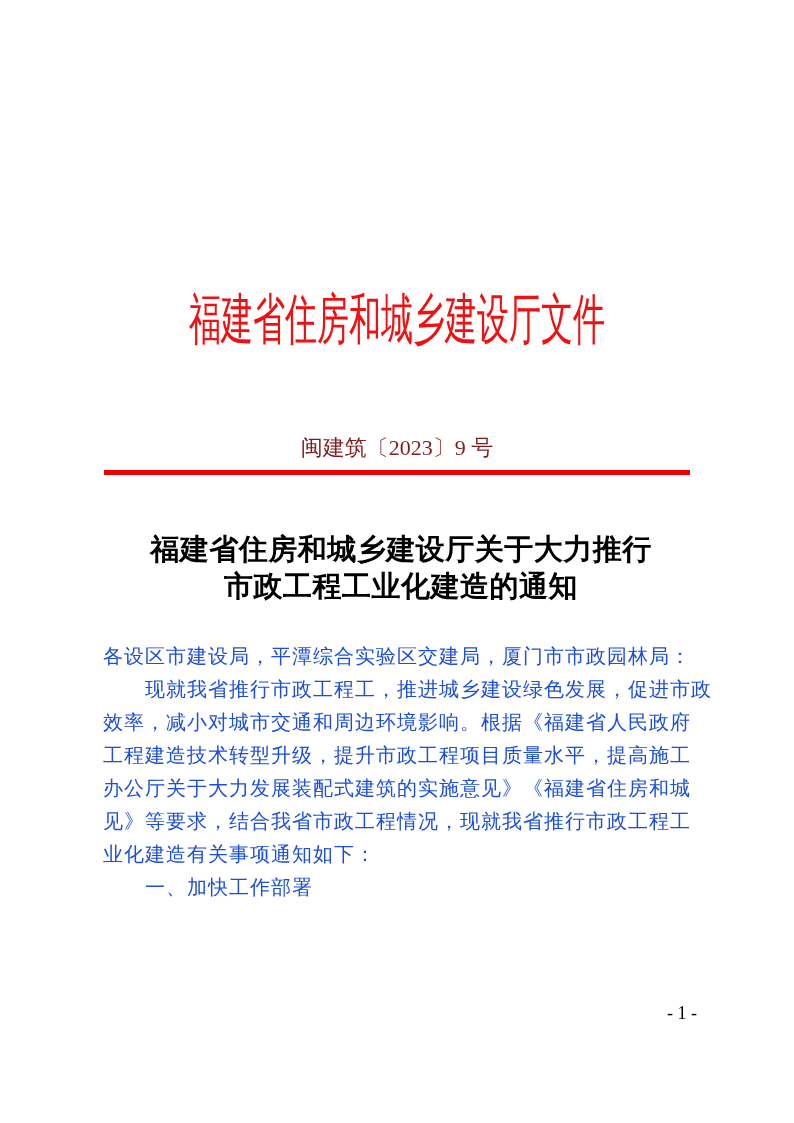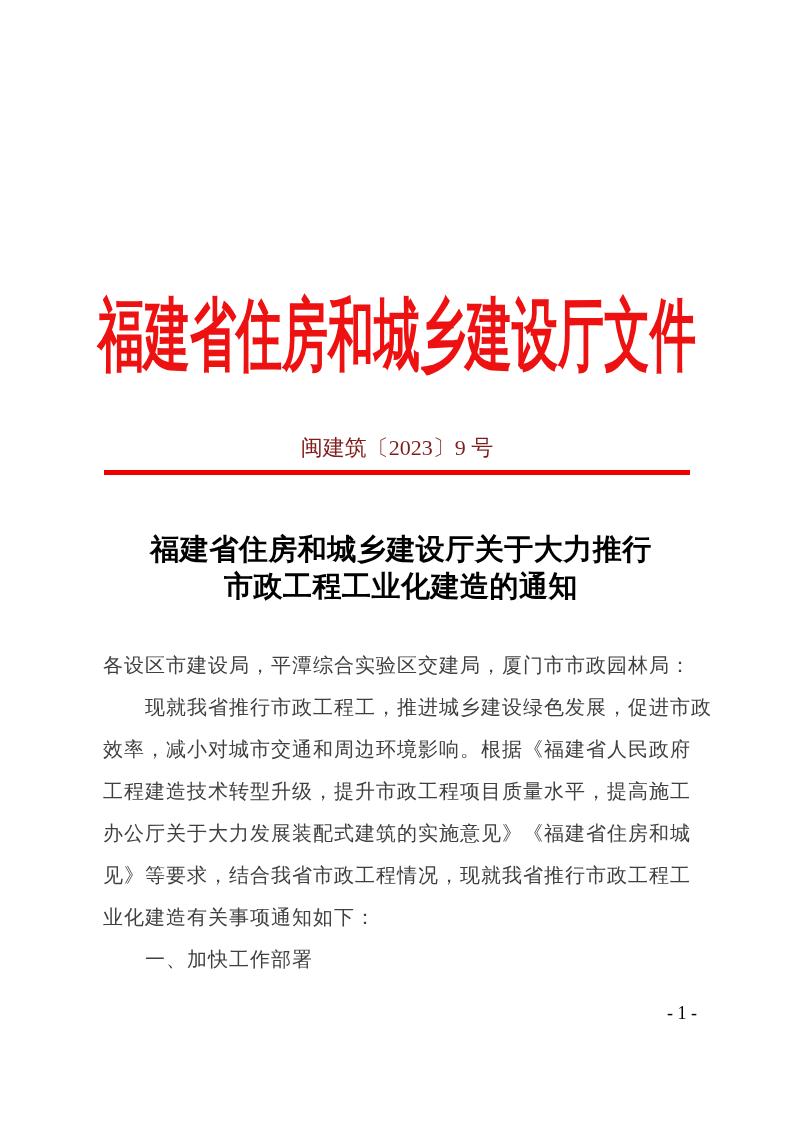--- a/index.html
+++ b/index.html
@@ -17,22 +17,22 @@
     color: #000000;
   }
 
   
   .banner {
     position: absolute;
     top: 283px;
     left: 0;
     width: 100%;
     text-align: center;
-    font-size: 46px;
-    font-weight: bold;
+    font-size: 32px;
+    font-weight: normal;
     color: #EE1111;
     letter-spacing: 0px;
     white-space: nowrap;
   }
   .banner .stretch {
     display: inline-block;
     transform: scaleY(1.72);
     transform-origin: center top;
   }
 
@@ -78,22 +78,21 @@
     position: absolute;
     top: 640px;
     left: 103px;
     width: 600px;
   }
   .body-line {
     font-size: 20px;
     line-height: 33px;
     letter-spacing: 1px;
     white-space: nowrap;
-    color: #404040;
-    margin-top: 9px;
+    color: #1d4ed8;
   }
   .body-line.indent { text-indent: 42px; }
   .body-line.heading { font-weight: normal; }
   .body-line.tight { letter-spacing: 0.2px; }
 
   
   .page-number {
     position: absolute;
     top: 1003px;
     right: 97px;

